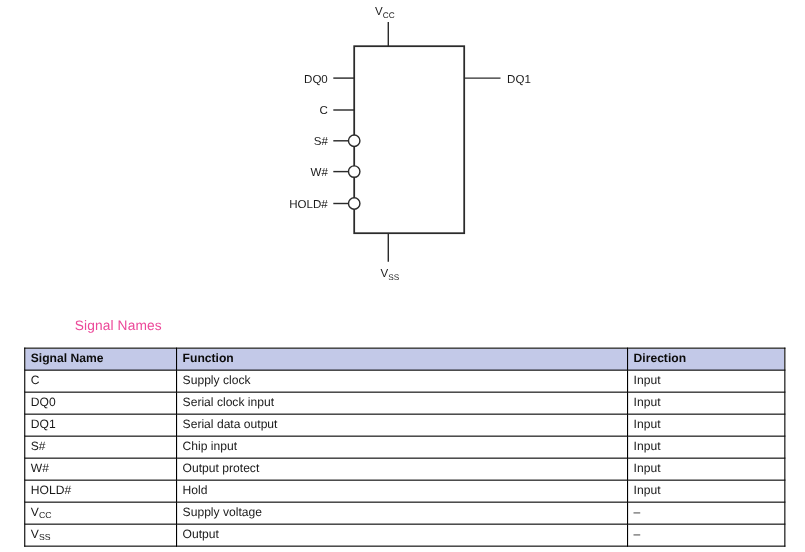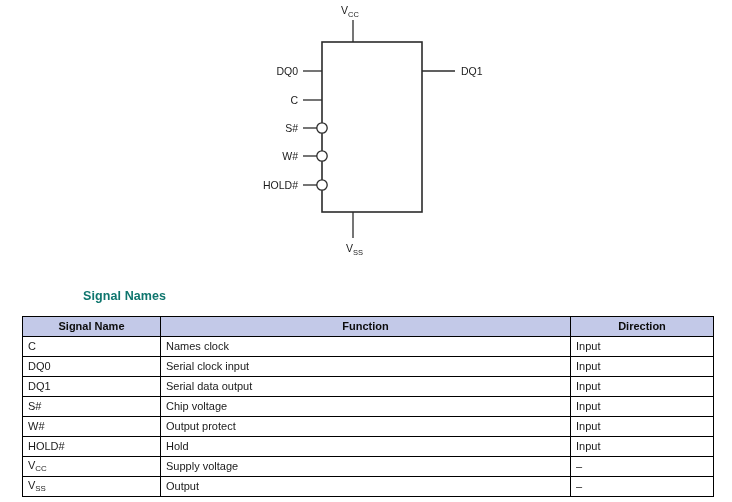--- a/index.html
+++ b/index.html
@@ -47,25 +47,25 @@
   }
   .bubble {
     stroke: #2b2b2b;
     stroke-width: 1.3;
     fill: #ffffff;
   }
 
   
   #signal-names-heading {
     position: absolute;
-    left: 83px;
+    left: 68px;
     top: 289px;
     font-size: 12.5px;
-    font-weight: bold;
-    color: #0f766e;
+    font-weight: normal;
+    color: #ec4899;
     letter-spacing: 0.1px;
   }
 
   
   #signal-table {
     position: absolute;
     left: 22px;
     top: 316px;
     width: 691px;
     border-collapse: collapse;
@@ -82,21 +82,20 @@
     line-height: 13px;
     color: #1a1a1a;
     font-weight: normal;
     white-space: nowrap;
     overflow: hidden;
   }
   #signal-table thead th {
     background: #c3c9e8;
     font-weight: bold;
     color: #0c0c0c;
-    text-align: center;
   }
   #signal-table col.col-signal { width: 138px; }
   #signal-table col.col-function { width: 410px; }
   #signal-table col.col-direction { width: 143px; }
   sub {
     font-size: 0.72em;
     vertical-align: baseline;
     position: relative;
     top: 0.28em;
   }
@@ -154,36 +153,36 @@
   <thead>
     <tr>
       <th>Signal Name</th>
       <th>Function</th>
       <th>Direction</th>
     </tr>
   </thead>
   <tbody id="signal-table-body">
       <tr>
         <td>C</td>
-        <td>Names clock</td>
+        <td>Supply clock</td>
         <td>Input</td>
       </tr>
       <tr>
         <td>DQ0</td>
         <td>Serial clock input</td>
         <td>Input</td>
       </tr>
       <tr>
         <td>DQ1</td>
         <td>Serial data output</td>
         <td>Input</td>
       </tr>
       <tr>
         <td>S#</td>
-        <td>Chip voltage</td>
+        <td>Chip input</td>
         <td>Input</td>
       </tr>
       <tr>
         <td>W#</td>
         <td>Output protect</td>
         <td>Input</td>
       </tr>
       <tr>
         <td>HOLD#</td>
         <td>Hold</td>

